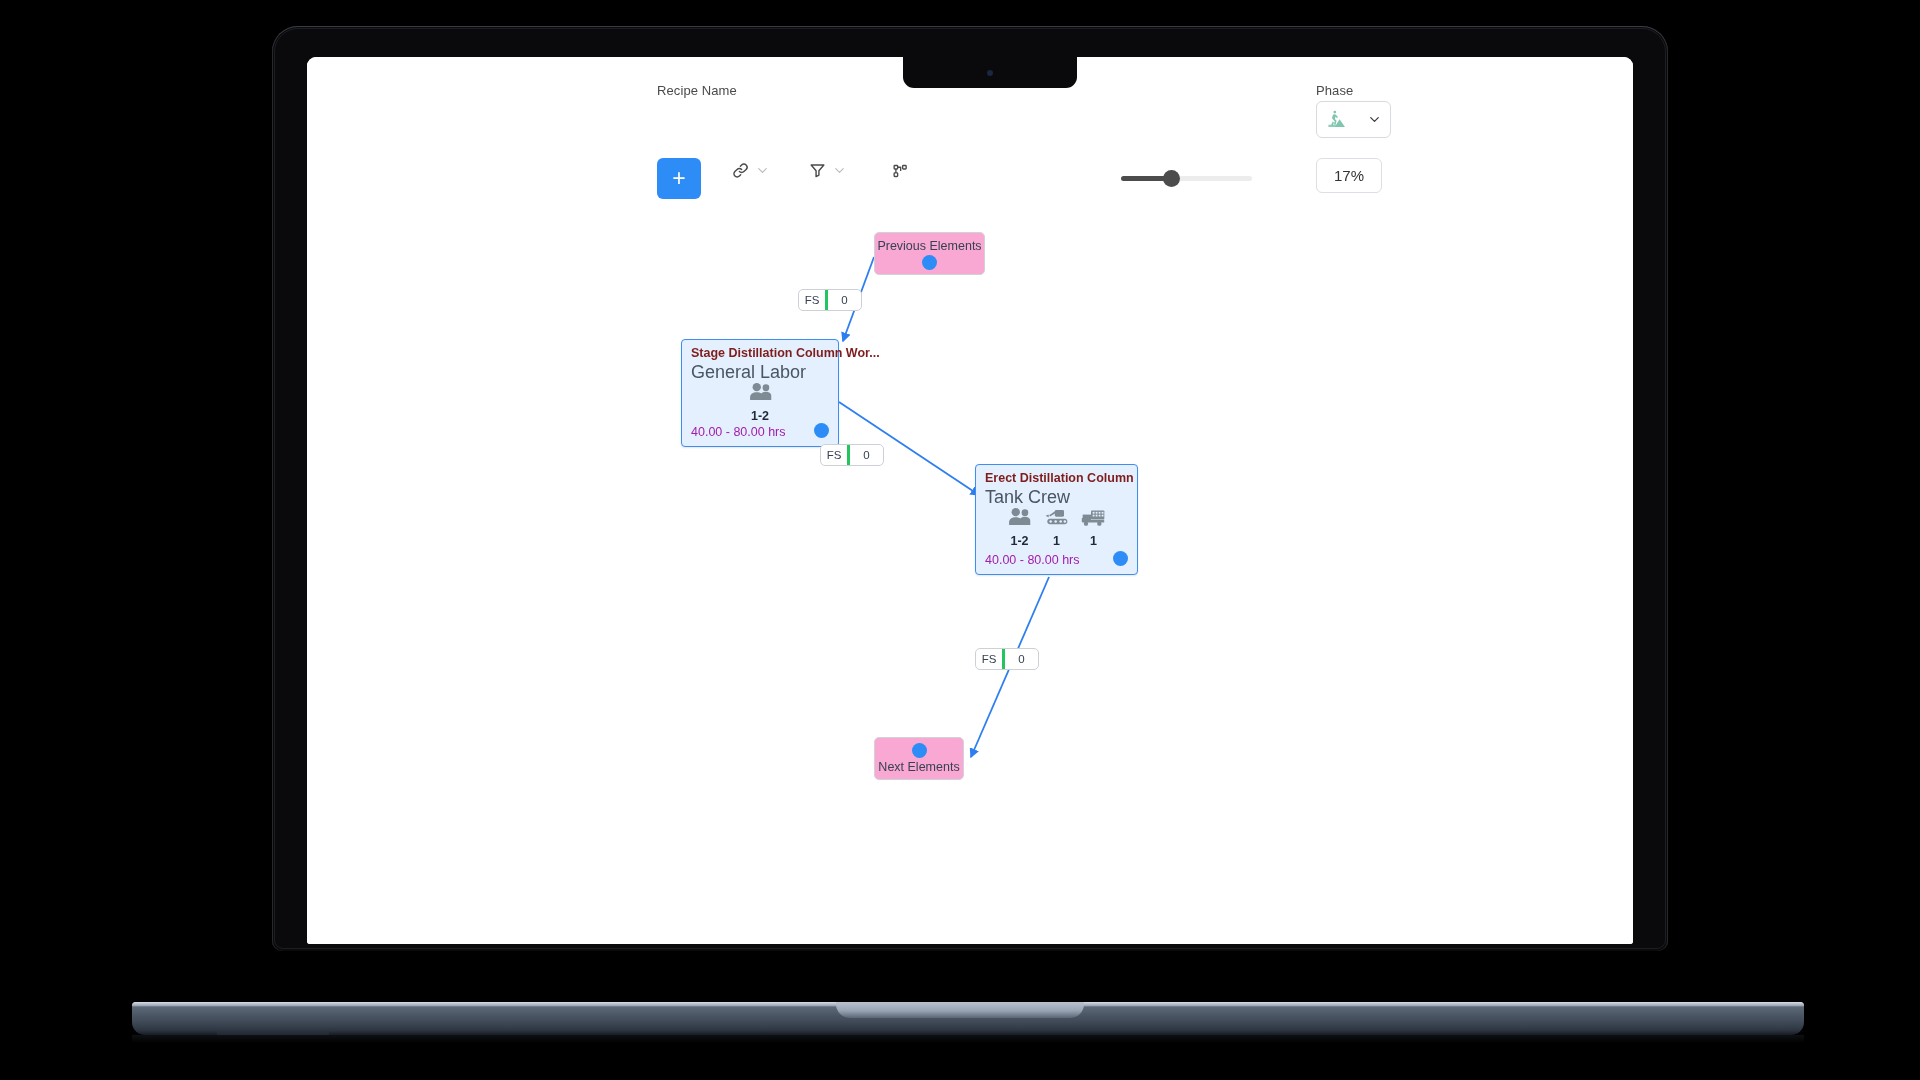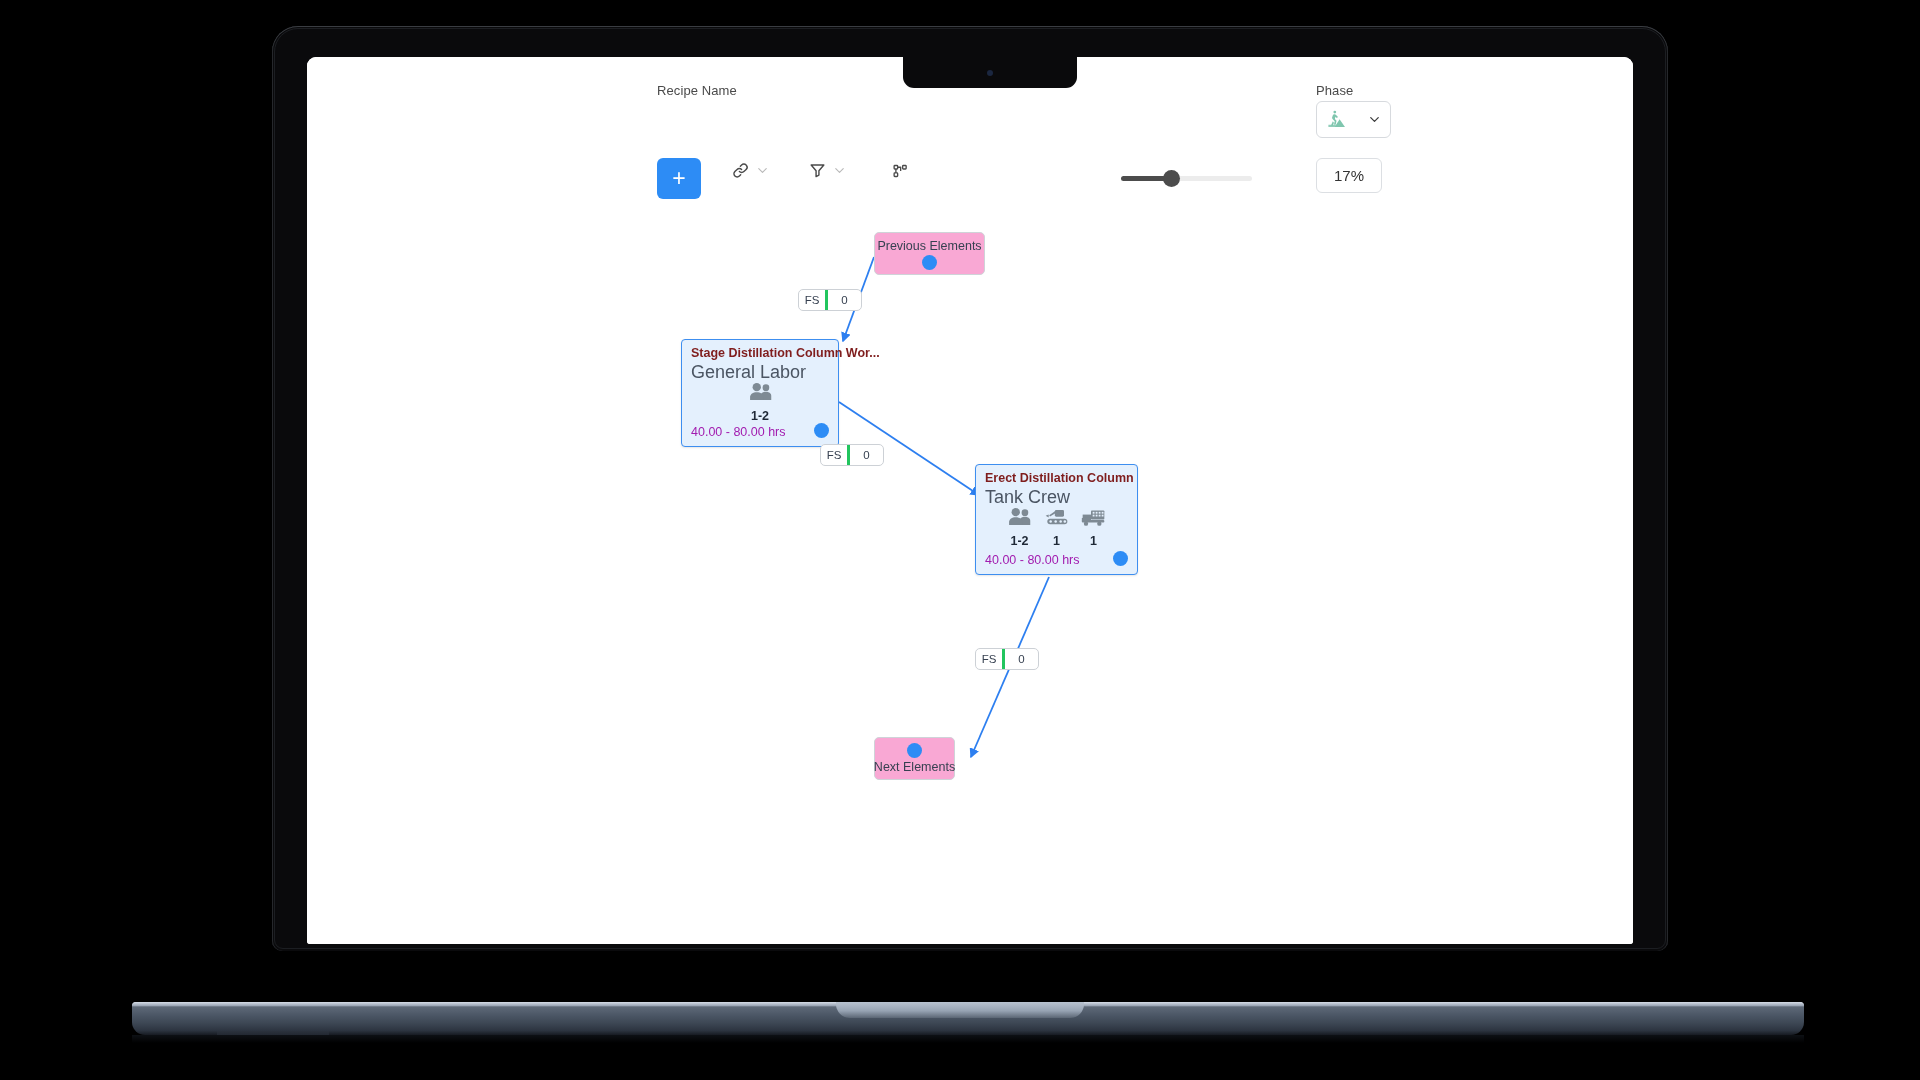--- a/index.html
+++ b/index.html
@@ -227,21 +227,21 @@
     border-radius: 5px;
     display: flex; flex-direction: column; align-items: center;
     justify-content: center;
   }
   .term-label { font-size: 12.5px; color: #374151; white-space: nowrap; }
   .term-dot {
     width: 15px; height: 15px; border-radius: 50%;
     background: #2d8cf5; cursor: pointer;
   }
   .term-prev { left: 567px; top: 175px; width: 111px; height: 43px; gap: 2px; padding-top: 2px; }
-  .term-next { left: 567px; top: 680px; width: 81px; height: 43px; gap: 2px; }
+  .term-next { left: 567px; top: 680px; width: 90px; height: 43px; gap: 2px; }
 
   .fs-pill {
     position: absolute;
     height: 22px;
     display: flex;
     border: 1px solid #cdd1d6;
     border-radius: 5px;
     background: #fff;
     overflow: hidden;
     font-size: 11.5px; color: #374151;

